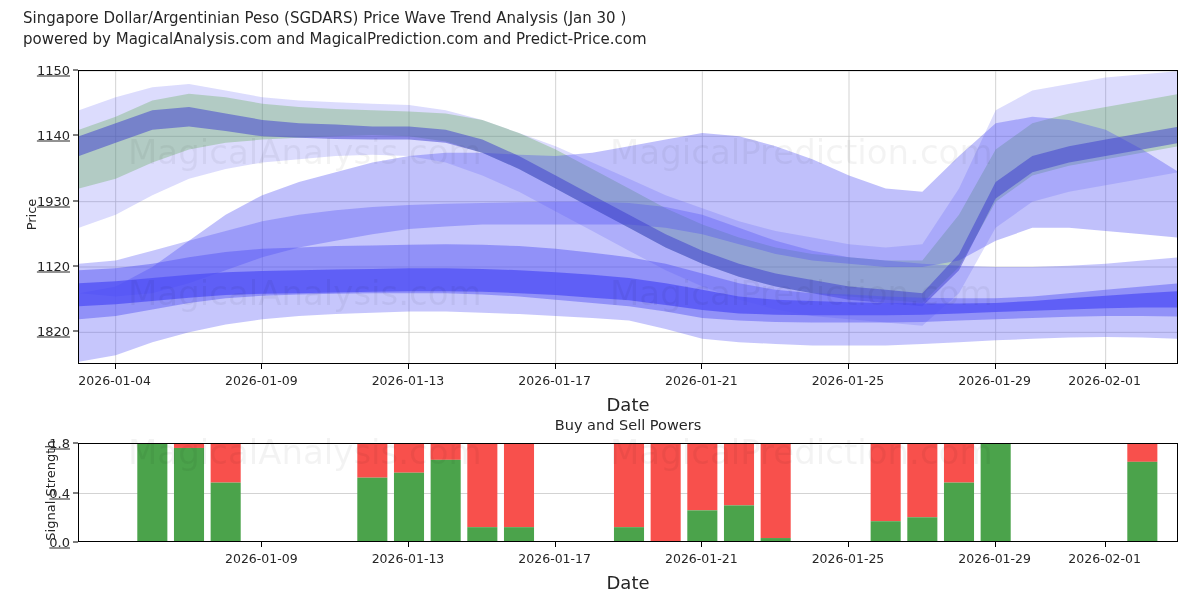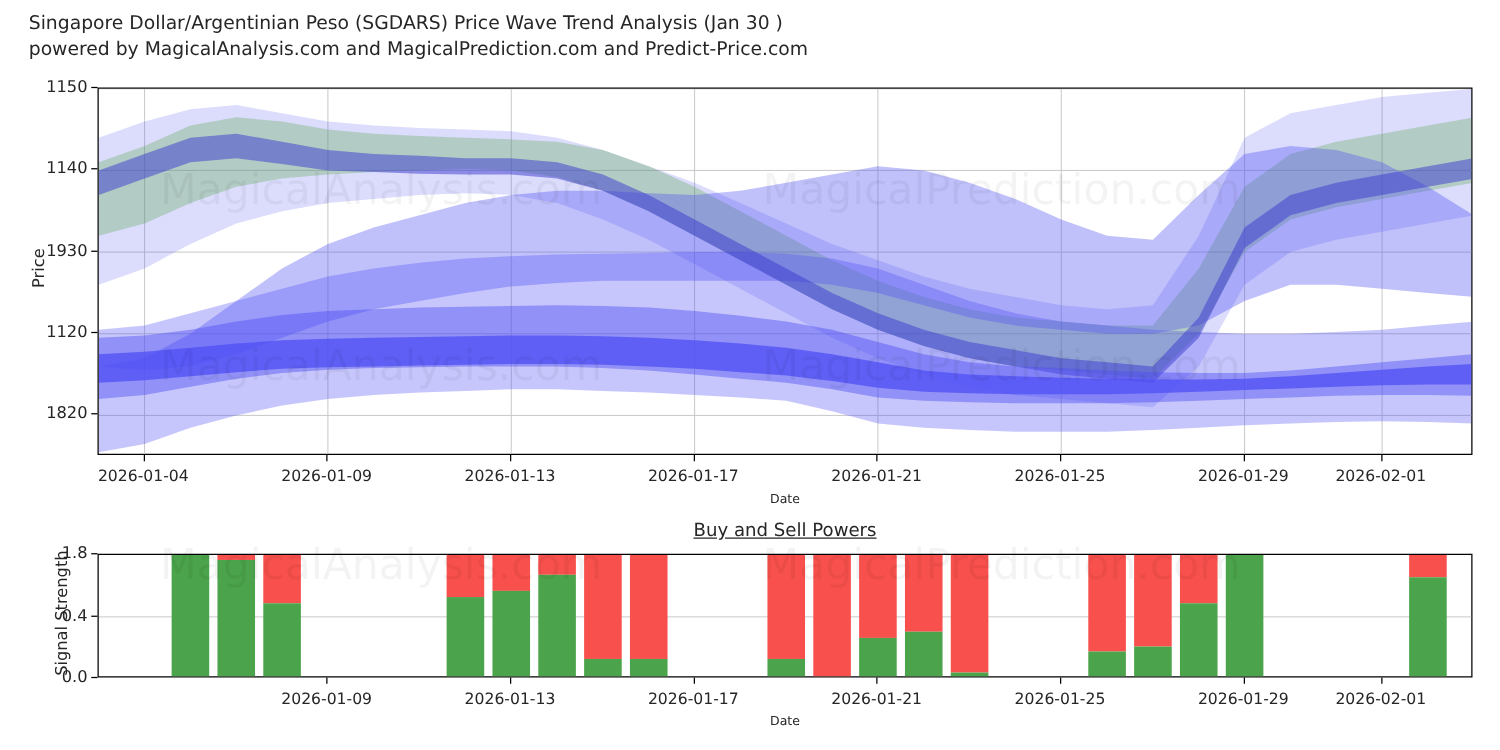--- a/index.html
+++ b/index.html
@@ -29,48 +29,49 @@
 
   .ylabel-price{
     position:absolute;left:-62px;top:calc(50% - 10px);
     transform:rotate(-90deg);transform-origin:center;
     font-size:13px;color:#262626;white-space:nowrap;
   }
   .ytick{
     position:absolute;right:calc(100% + 8px);
     font-size:13px;color:#262626;white-space:nowrap;
     transform:translateY(-50%);
+    text-decoration:underline;
   }
   .ytick-mark{position:absolute;left:-5px;width:5px;height:1px;background:#000;transform:translateY(-50%);}
   .xtick{
     position:absolute;top:calc(100% + 9px);
     font-size:12.5px;color:#262626;white-space:nowrap;
     transform:translateX(-50%);
   }
   .xtick-mark{position:absolute;top:100%;width:1px;height:5px;background:#000;}
   .xaxis-label{
     position:absolute;top:calc(100% + 30px);left:50%;transform:translateX(-50%);
-    font-size:10px;color:#262626;
+    font-size:18px;color:#262626;
   }
 
   
   #bar-panel{left:78px;top:443px;width:1100px;height:99px;}
   #bar-frame{
     position:absolute;inset:0;border:1.1px solid #000;box-sizing:border-box;
     background:#fff;overflow:hidden;
   }
   #bar-svg{position:absolute;left:0;top:0;}
   .ylabel-signal{
     position:absolute;left:-78px;top:calc(50% - 10px);
     transform:rotate(-90deg);transform-origin:center;
     font-size:13px;color:#262626;white-space:nowrap;
   }
   .bar-title{
     position:absolute;left:50%;top:-26px;transform:translateX(-50%);
-    font-size:14.5px;color:#262626;white-space:nowrap;text-decoration:underline;
+    font-size:14.5px;color:#262626;white-space:nowrap;
   }
 
   
   .wm{
     position:absolute;color:#000;opacity:0.042;
     font-size:34px;white-space:nowrap;pointer-events:none;
     font-family:"DejaVu Sans","Liberation Sans",sans-serif;
   }
 </style>
 </head>

